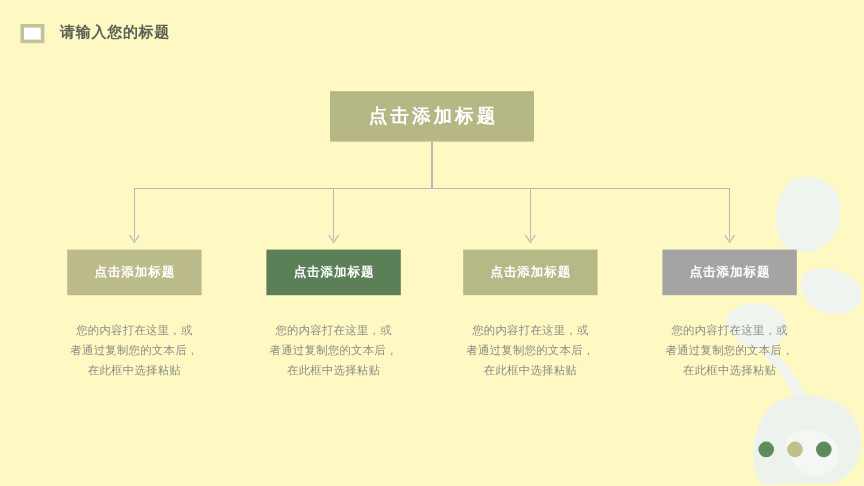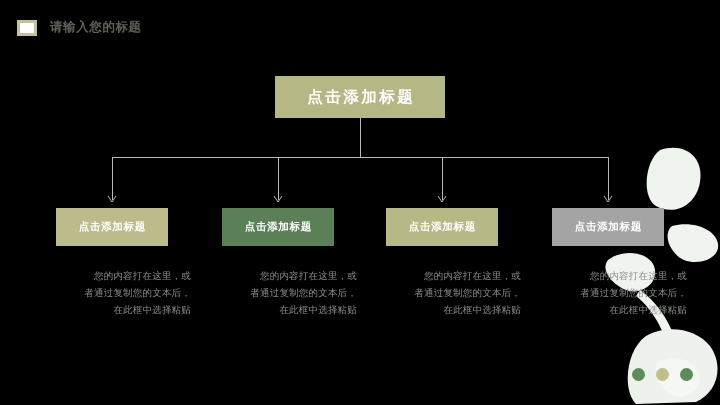--- a/index.html
+++ b/index.html
@@ -10,21 +10,21 @@
     width: 720px;
     height: 405px;
     background: #ffffff;
     font-family: "DejaVu Sans", "Liberation Sans", sans-serif;
     overflow: hidden;
   }
   #slide {
     position: relative;
     width: 720px;
     height: 405px;
-    background: #000000;
+    background: #fef9c3;
     overflow: hidden;
   }
 
   
   #watermark {
     position: absolute;
     right: -10px;
     top: 140px;
     width: 130px;
     height: 265px;
@@ -113,21 +113,21 @@
   .col-box-label {
     color: #ffffff;
     font-size: 10.5px;
     font-weight: bold;
     letter-spacing: 0.7px;
     text-indent: 0.7px;
     white-space: nowrap;
   }
   .col-body {
     margin-top: 21px;
-    text-align: right;
+    text-align: center;
     font-size: 9.5px;
     line-height: 17px;
     color: #8a8d87;
     letter-spacing: 0.2px;
   }
   .col-body span {
     display: block;
   }
 
   

